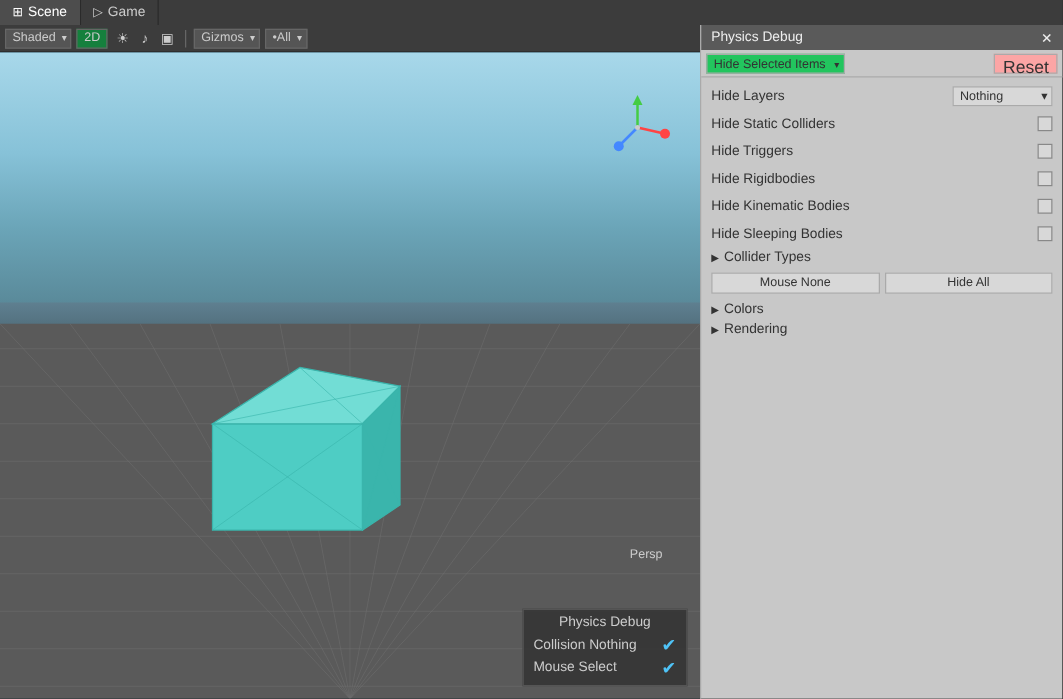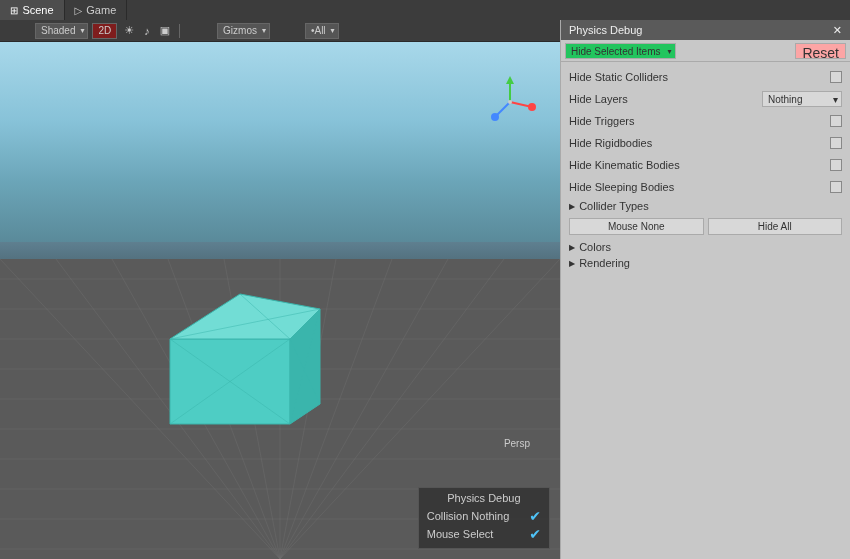--- a/index.html
+++ b/index.html
@@ -58,42 +58,41 @@
     .scene-toolbar {
       display: flex;
       align-items: center;
       background: #3c3c3c;
       height: 22px;
       padding: 0 4px;
       gap: 4px;
       border-bottom: 1px solid #2a2a2a;
     }
     .toolbar-btn {
-      background: #7f1d1d;
+      background: #15803d;
       border: 1px solid #666;
       color: #ccc;
       font-size: 10px;
       padding: 1px 5px;
       cursor: pointer;
       height: 16px;
       display: flex;
       align-items: center;
     }
     .toolbar-dropdown {
       background: #555;
       border: 1px solid #666;
       color: #ccc;
       font-size: 10px;
       padding: 1px 12px 1px 5px;
       cursor: pointer;
       height: 16px;
       display: flex;
       align-items: center;
       position: relative;
-      margin-left: 31px;
     }
     .toolbar-dropdown::after {
       content: '▾';
       position: absolute;
       right: 3px;
       font-size: 8px;
     }
     .toolbar-icon-btn {
       background: transparent;
       border: none;
@@ -490,29 +489,29 @@
         </div>
       </div>
       <div class="panel-reset-btn">
         <span>Reset</span>
       </div>
     </div>
 
     <div class="panel-content">
 
       <div class="panel-row">
-        <span class="panel-label">Hide Static Colliders</span>
-        <div class="checkbox"></div>
-      </div>
-
-      <div class="panel-row">
         <span class="panel-label">Hide Layers</span>
         <div class="nothing-dropdown">
           <span>Nothing</span>
         </div>
+      </div>
+
+      <div class="panel-row">
+        <span class="panel-label">Hide Static Colliders</span>
+        <div class="checkbox"></div>
       </div>
 
       <div class="panel-row">
         <span class="panel-label">Hide Triggers</span>
         <div class="checkbox"></div>
       </div>
 
       <div class="panel-row">
         <span class="panel-label">Hide Rigidbodies</span>
         <div class="checkbox"></div>

